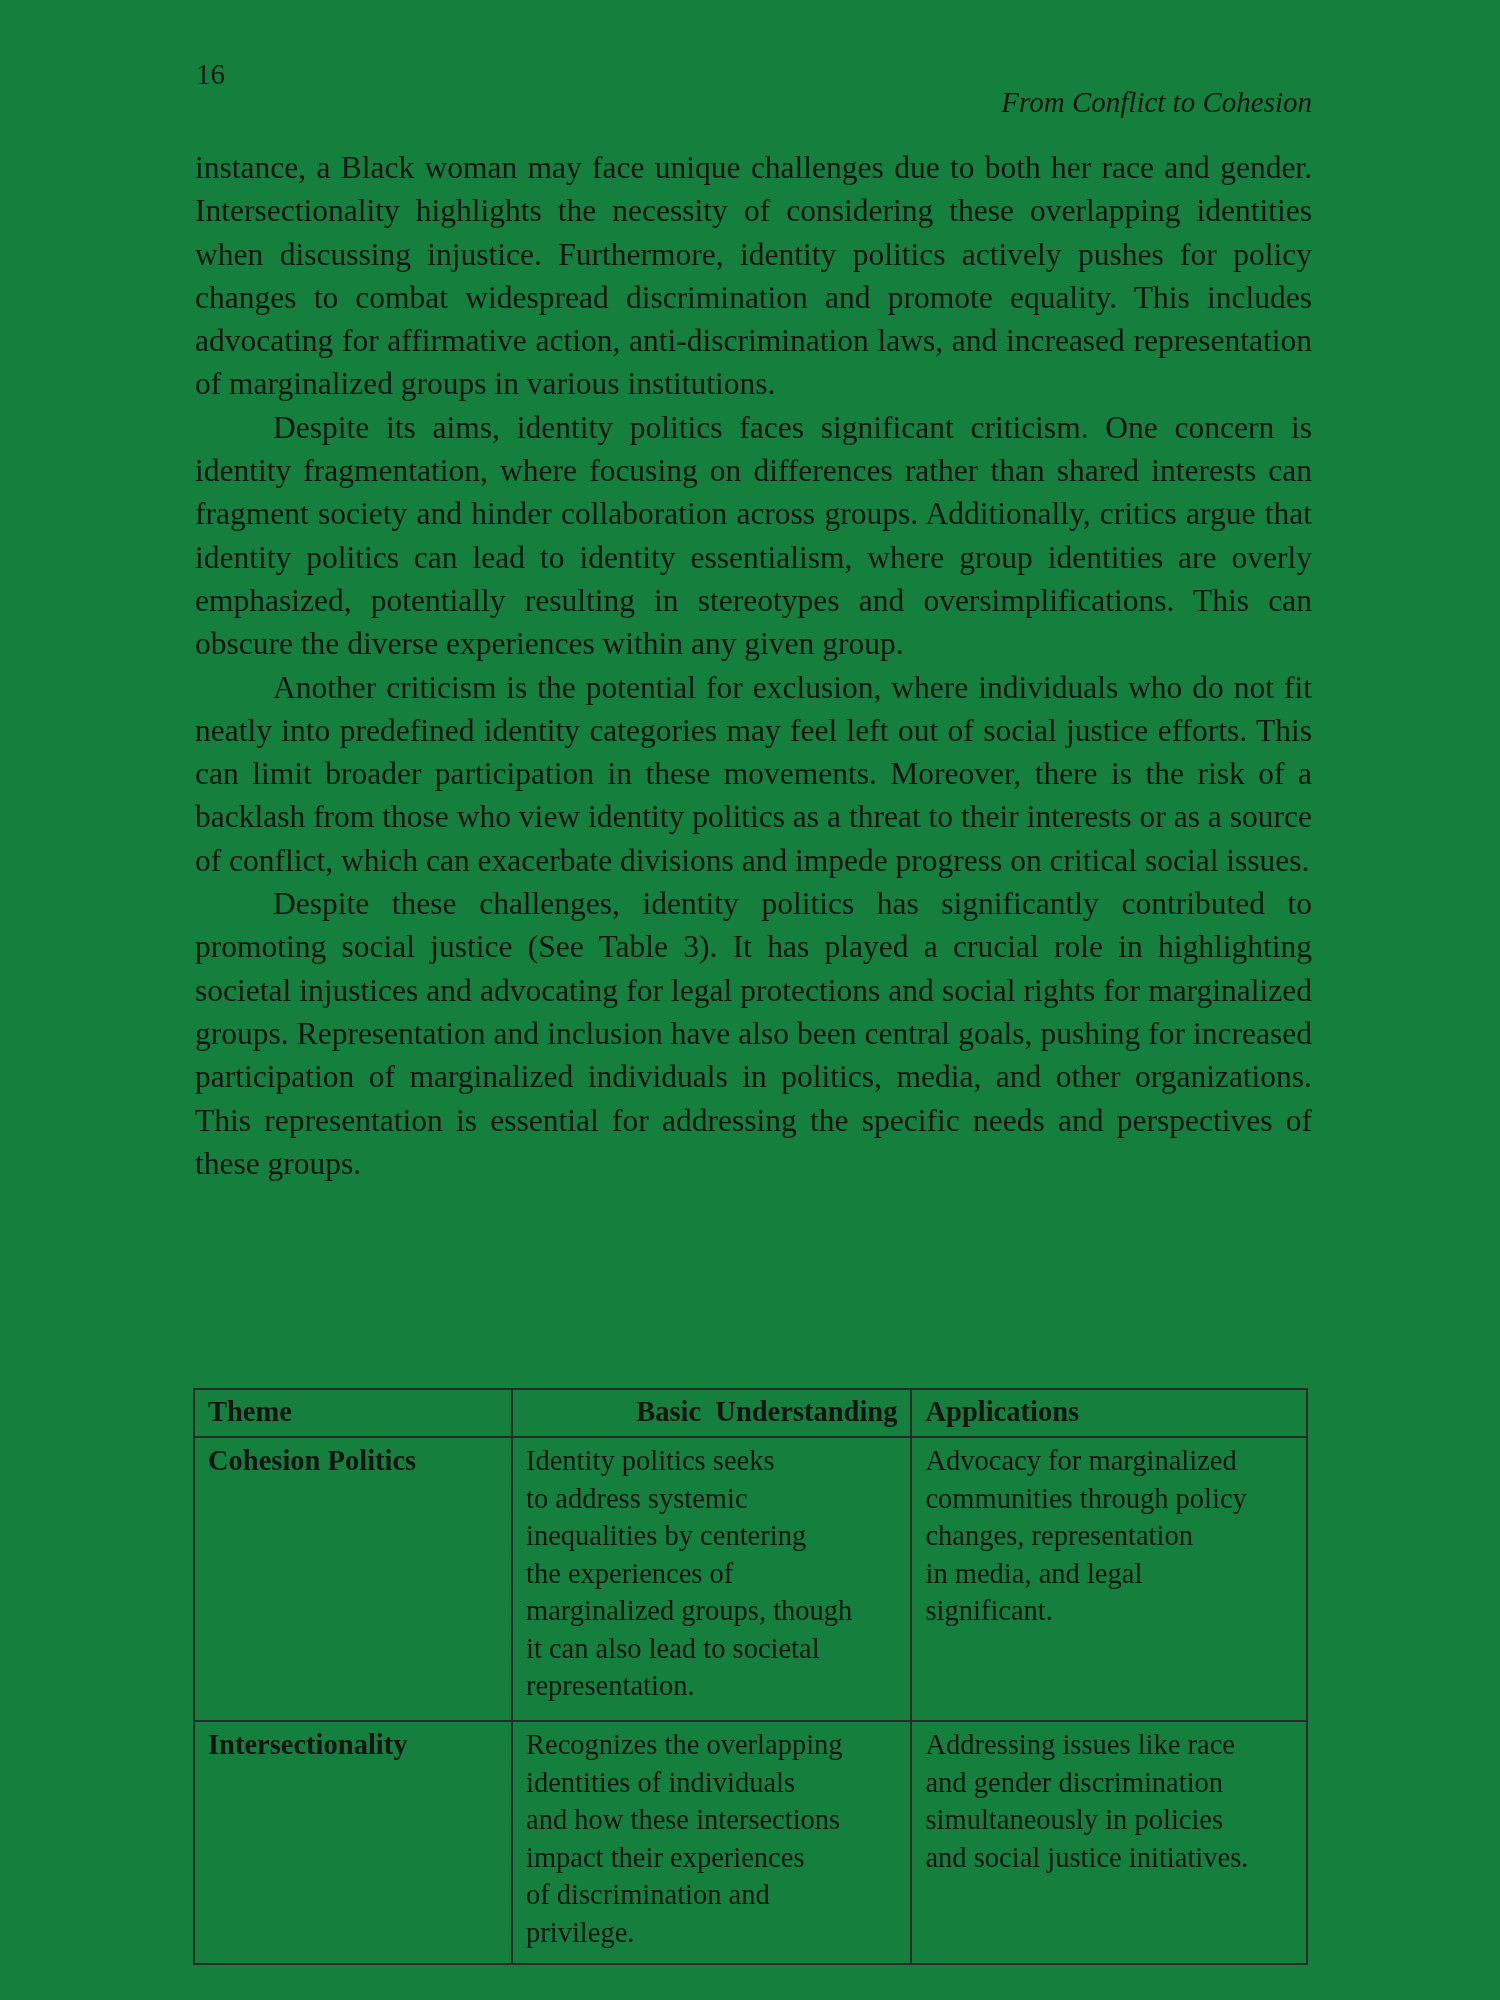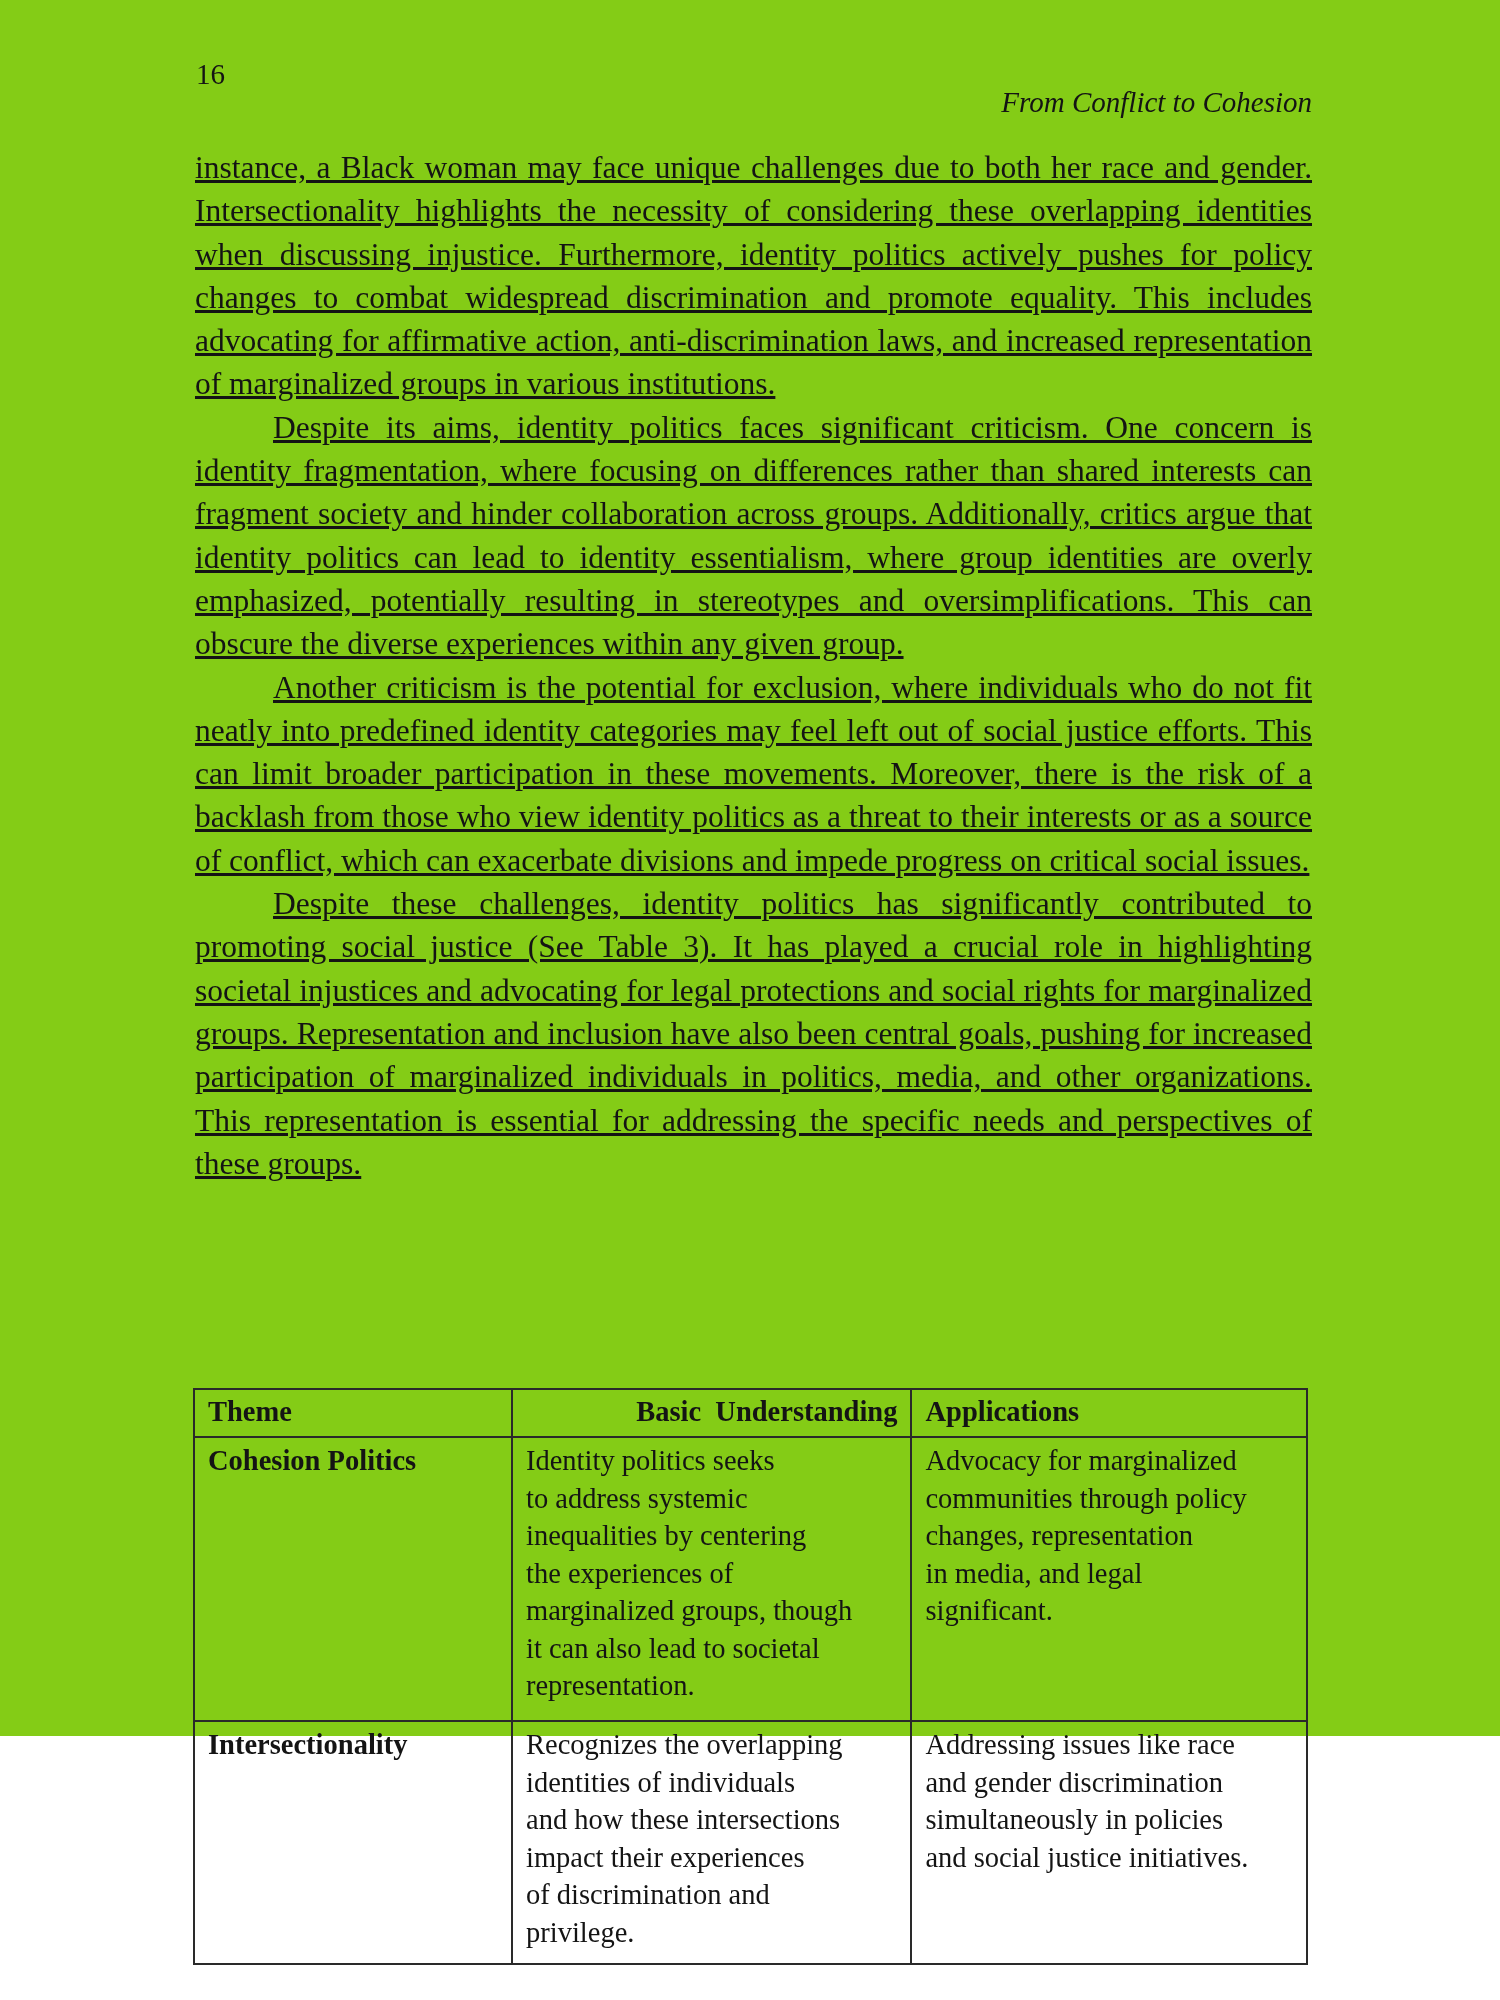--- a/index.html
+++ b/index.html
@@ -1,21 +1,21 @@
 <!DOCTYPE html>
 <html><head>
 <meta charset="utf-8">
 <style>
   html, body { margin: 0; padding: 0; background: #ffffff; }
   body { width: 1500px; height: 2000px; position: relative; overflow: hidden; color: #141414; }
-  .page { position: absolute; left: 0; top: 0; width: 1500px; height: 1736px; background: #84cc16; }
+  .page { position: absolute; left: 0; top: 0; width: 1500px; height: 2000px; background: #15803d; }
   .running-head { position: absolute; top: 58px; left: 196px; width: 1116px; height: 40px; font-family: "Liberation Serif", "DejaVu Serif", serif; font-size: 29px; }
   .page-number { position: absolute; left: 0; top: 0; }
   .book-title { position: absolute; right: 0; top: 0; font-style: italic; margin-top: 28px; }
-  .body-text { position: absolute; left: 195px; top: 146px; width: 1117px; font-family: "Liberation Serif", "DejaVu Serif", serif; font-size: 31.5px; line-height: 43.3px; text-align: justify; text-decoration: underline; }
+  .body-text { position: absolute; left: 195px; top: 146px; width: 1117px; font-family: "Liberation Serif", "DejaVu Serif", serif; font-size: 31.5px; line-height: 43.3px; text-align: justify; }
   .body-text p { margin: 0; text-indent: 78px; }
   .body-text p.first { text-indent: 0; }
   .caption { position: absolute; left: 195px; top: 1328px; font-family: "Liberation Serif", "DejaVu Serif", serif; font-weight: bold; font-size: 35px; line-height: 44px; white-space: nowrap; }
   table.data { position: absolute; left: 193px; top: 1388px; width: 1115px; border-collapse: collapse; font-family: "Liberation Serif", "DejaVu Serif", serif; font-size: 28.5px; line-height: 37.5px; padding-left: 47px; }
   table.data th, table.data td { border: 2px solid #2a2a2a; vertical-align: top; text-align: left; padding: 4px 13px 2px 13px; }
   table.data th { font-weight: bold; height: 41px; padding-top: 3px; }
   table.data td.theme { font-weight: bold; }
   col.c1 { width: 319px; }
   col.c2 { width: 400px; }
   col.c3 { width: 396px; }

